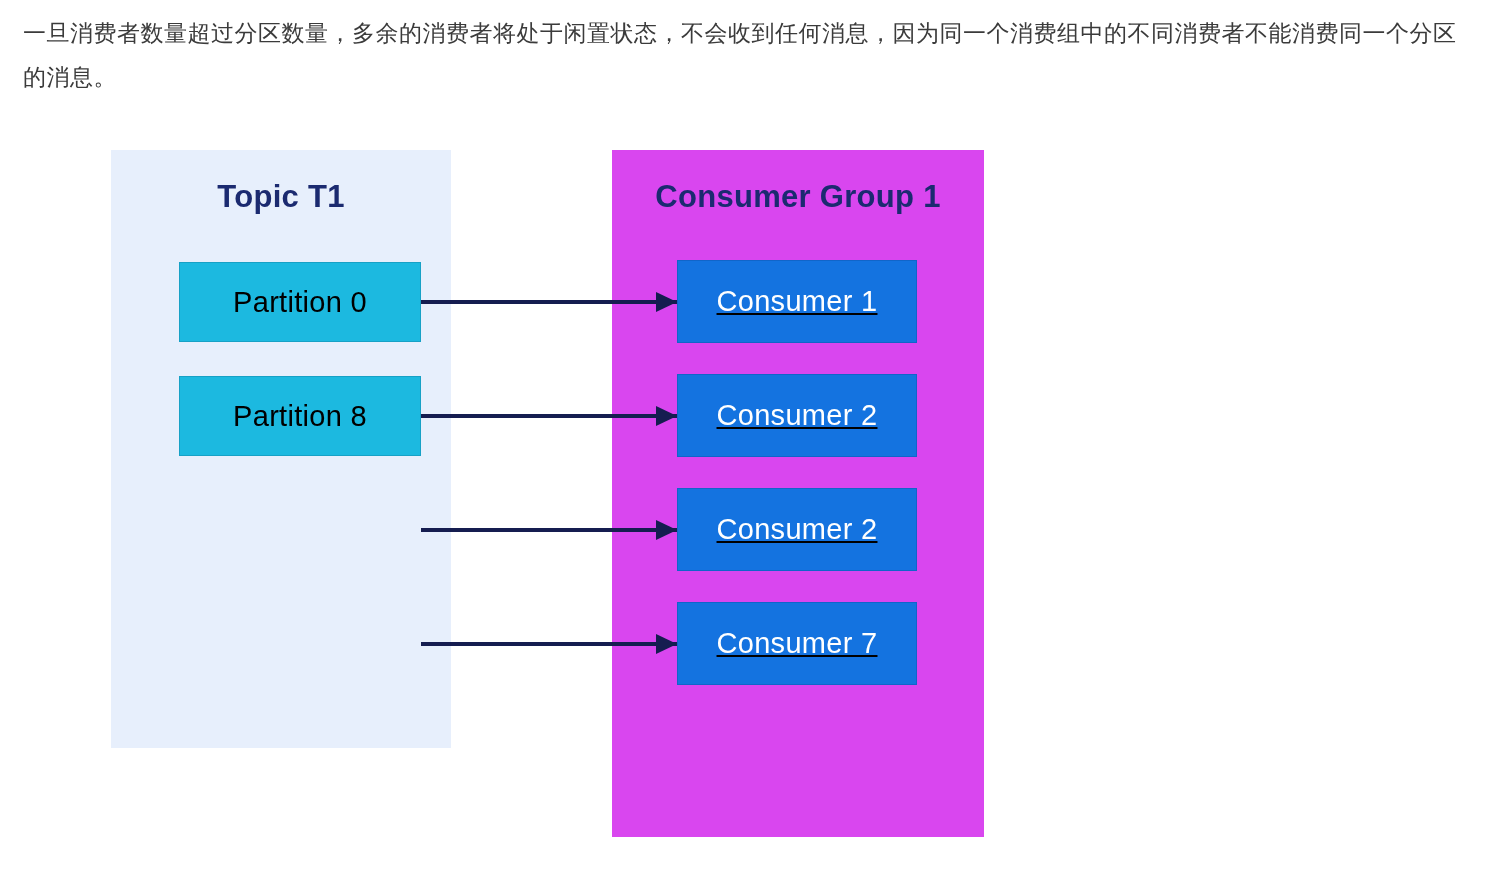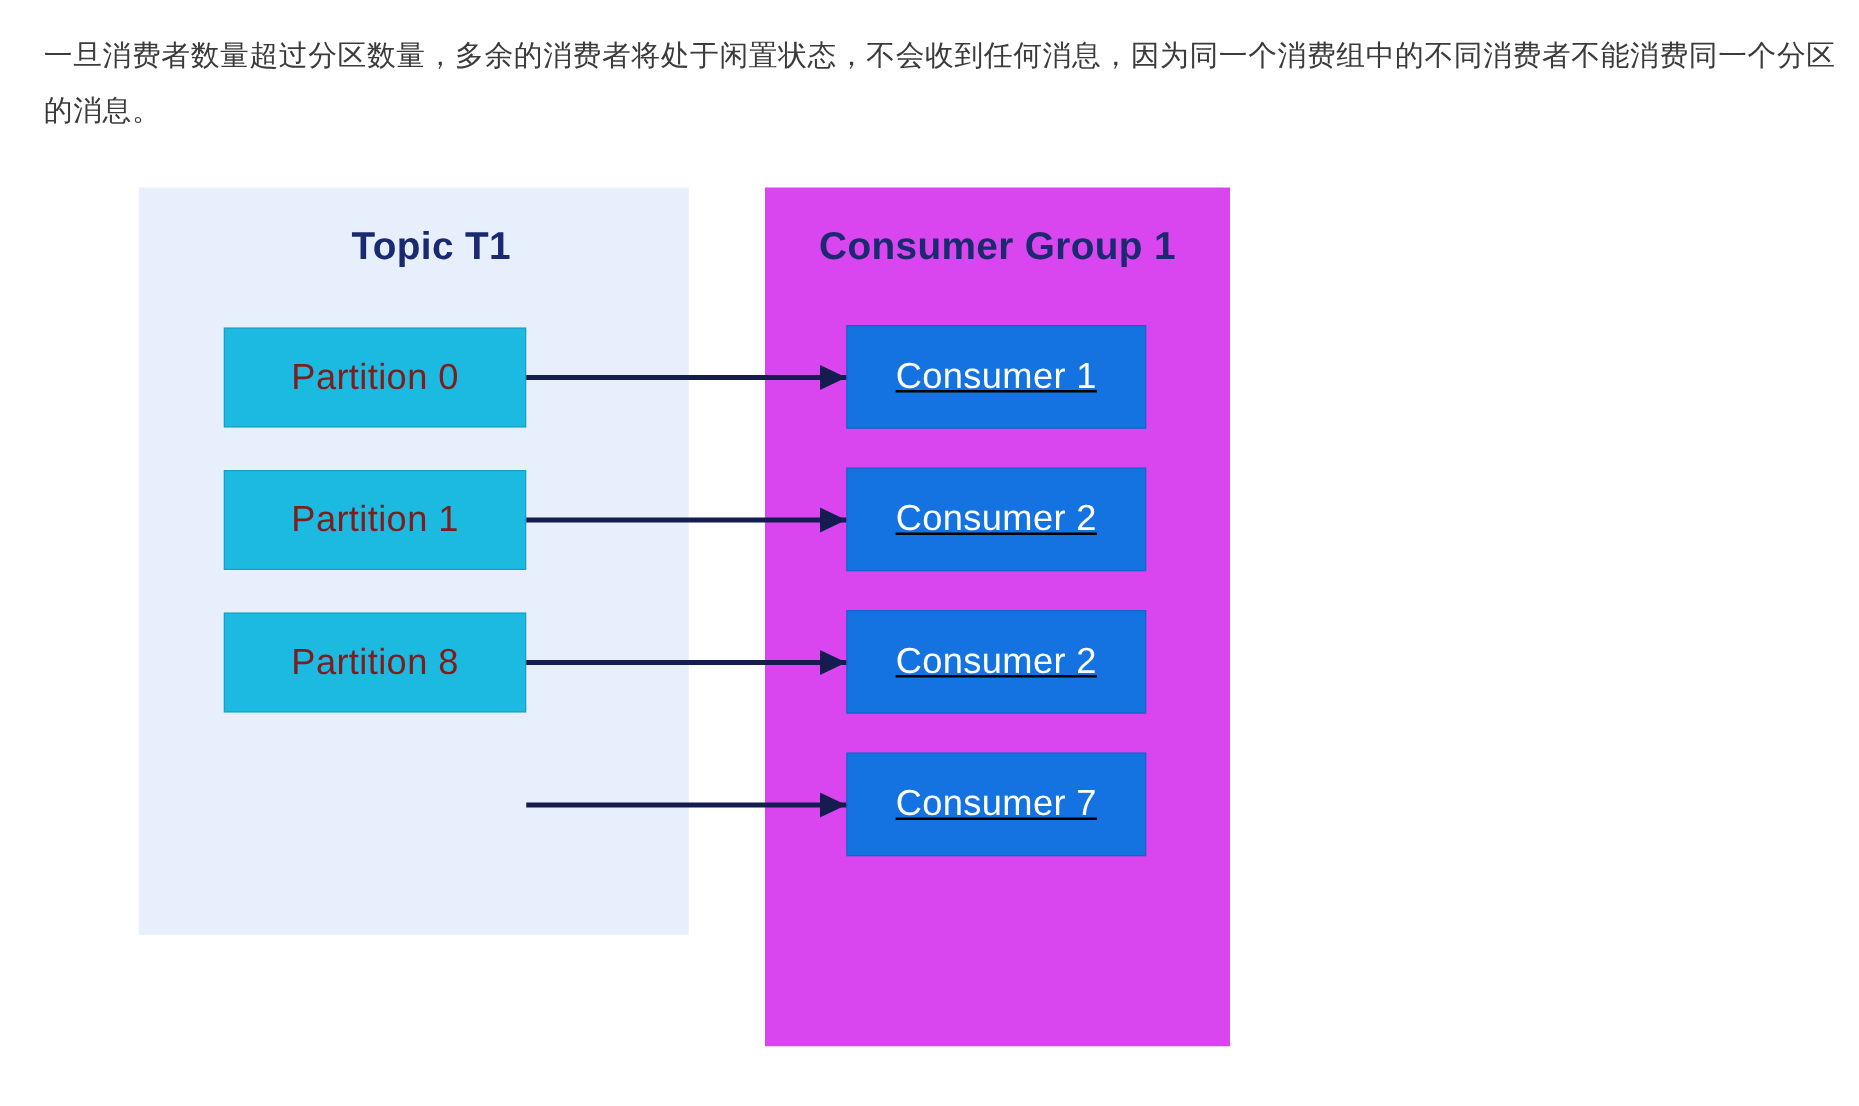--- a/index.html
+++ b/index.html
@@ -13,36 +13,35 @@
     height: 885px;
     background: #ffffff;
     overflow: hidden;
     font-family: "DejaVu Sans", "Liberation Sans", sans-serif;
   }
   .intro {
     position: absolute;
     left: 23px;
     top: 11px;
     width: 1448px;
-    margin: 12px;
+    margin: 0;
     font-size: 23px;
     line-height: 44px;
     color: #3b3b3b;
     letter-spacing: 0.5px;
   }
   .panel {
     position: absolute;
     top: 150px;
   }
   .topic-panel {
     left: 111px;
-    width: 412px;
+    width: 340px;
     height: 598px;
     background: #e7effc;
-    padding-left: 28px;
   }
   .consumer-panel {
     left: 612px;
     width: 372px;
     height: 687px;
     background: #d946ef;
   }
   .panel-title {
     margin-top: 29px;
     text-align: center;
@@ -74,21 +73,21 @@
     display: flex;
     align-items: center;
     justify-content: center;
     font-size: 29px;
     font-family: "Liberation Sans", sans-serif;
     letter-spacing: 0.3px;
   }
   .partition {
     height: 80px;
     background: #1cb9e0;
-    color: #7f1d1d;
+    color: #000000;
     border: 1px solid rgba(8, 90, 120, 0.25);
     box-sizing: border-box;
   }
   .consumer {
     height: 83px;
     background: #1473e0;
     color: #ffffff;
     border: 1px solid rgba(9, 60, 130, 0.25);
     box-sizing: border-box;
   }
@@ -118,21 +117,20 @@
 <body>
 
 <div class="page">
 
   <p class="intro">一旦消费者数量超过分区数量，多余的消费者将处于闲置状态，不会收到任何消息，因为同一个消费组中的不同消费者不能消费同一个分区的消息。</p>
 
   <div class="panel topic-panel">
     <div class="panel-title">Topic T1</div>
     <div class="box-list">
         <div class="node partition">Partition 0</div>
-        <div class="node partition">Partition 1</div>
         <div class="node partition">Partition 8</div>
       </div>
   </div>
 
   <div class="panel consumer-panel">
     <div class="panel-title">Consumer Group 1</div>
     <div class="box-list">
         <div class="node consumer">Consumer 1</div>
         <div class="node consumer">Consumer 2</div>
         <div class="node consumer">Consumer 2</div>

